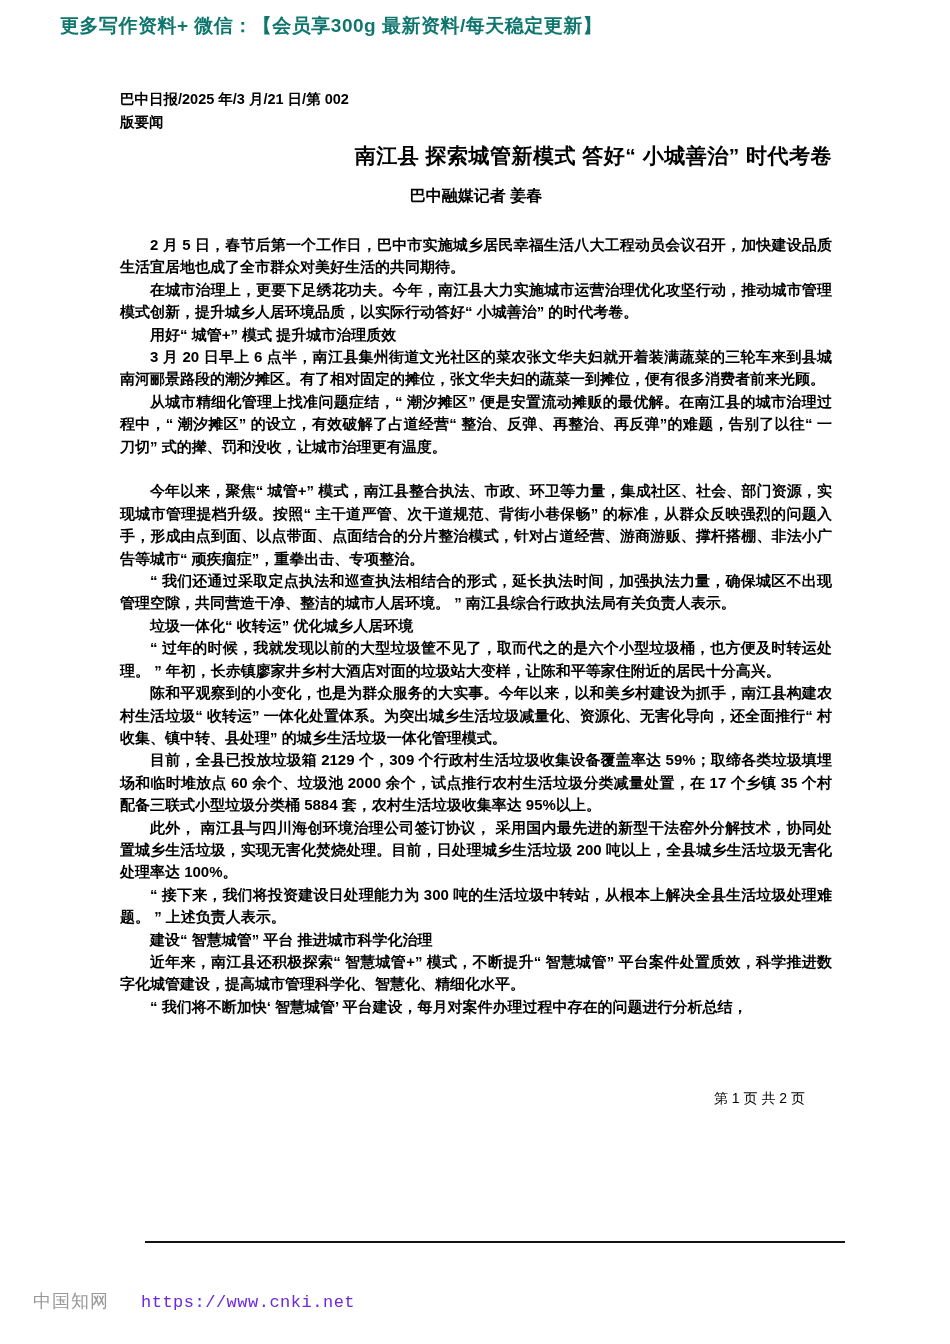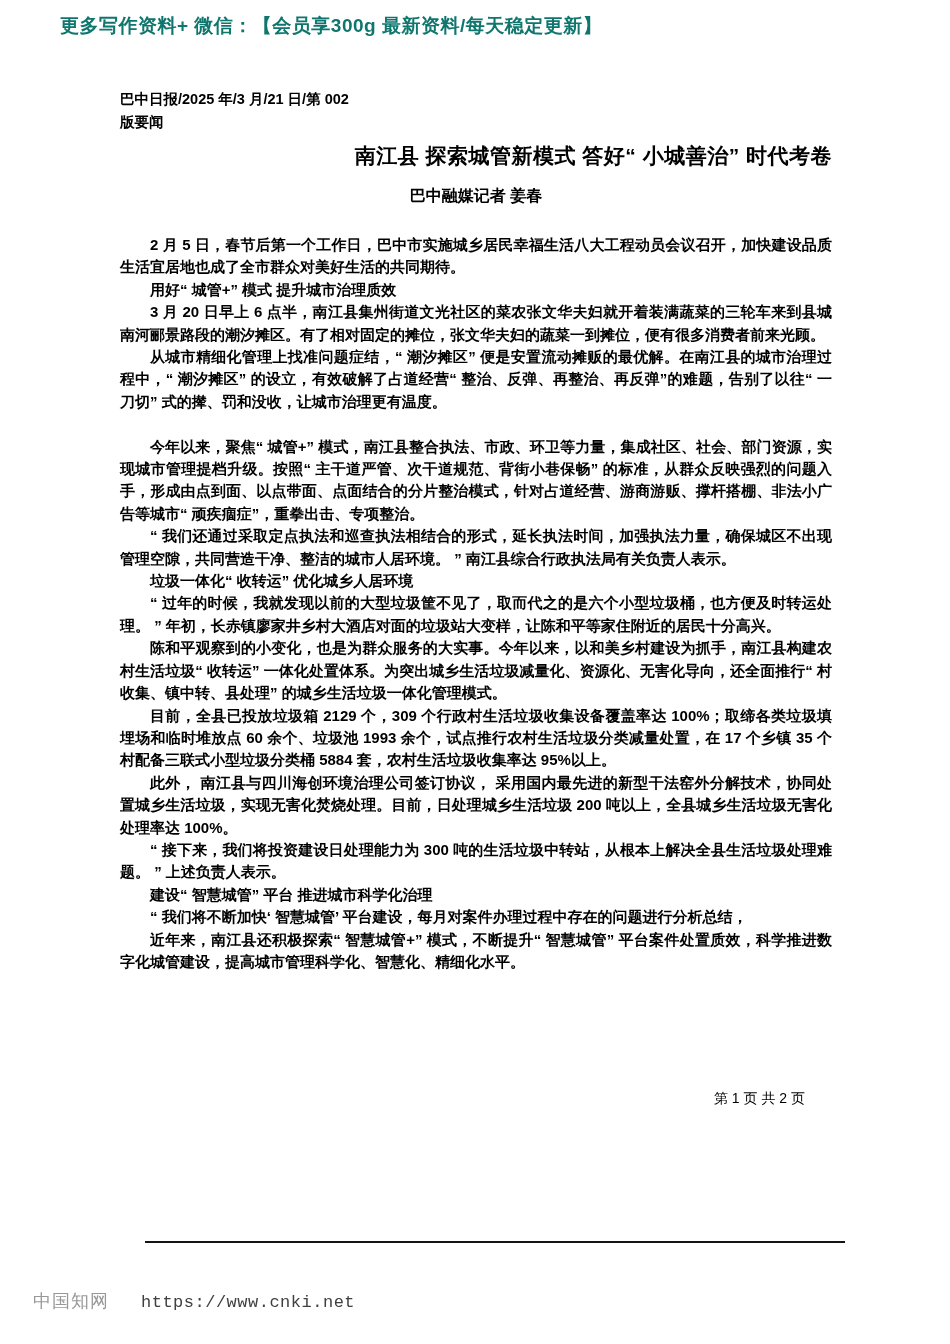--- a/index.html
+++ b/index.html
@@ -87,54 +87,55 @@
     gap: 32px;
     font-family: Liberation Mono, monospace;
   }
   .cnki-brand {
     font-size: 18px;
     color: #989898;
     letter-spacing: 1px;
   }
   .cnki-url {
     font-size: 17px;
-    color: #404040;
+    color: #6d28d9;
     letter-spacing: 0.5px;
   }
 </style>
 </head>
 <body>
 
 <div class="promo-banner">更多写作资料+ 微信：【会员享300g 最新资料/每天稳定更新】</div>
 
 <div class="article">
   <div class="meta-line">巴中日报/2025 年/3 月/21 日/第 002</div>
   <div class="meta-line">版要闻</div>
 
   <h1 class="article-title">南江县 探索城管新模式  答好“ 小城善治” 时代考卷</h1>
 
   <div class="article-byline">巴中融媒记者  姜春</div>
 
   <div class="article-body">
       <p class="para body">2 月 5 日，春节后第一个工作日，巴中市实施城乡居民幸福生活八大工程动员会议召开，加快建设品质生活宜居地也成了全市群众对美好生活的共同期待。</p>
+      <p class="para body">在城市治理上，更要下足绣花功夫。今年，南江县大力实施城市运营治理优化攻坚行动，推动城市管理模式创新，提升城乡人居环境品质，以实际行动答好“ 小城善治” 的时代考卷。</p>
       <p class="para subhead">用好“ 城管+” 模式 提升城市治理质效</p>
       <p class="para body">3 月 20 日早上 6 点半，南江县集州街道文光社区的菜农张文华夫妇就开着装满蔬菜的三轮车来到县城南河郦景路段的潮汐摊区。有了相对固定的摊位，张文华夫妇的蔬菜一到摊位，便有很多消费者前来光顾。</p>
       <p class="para body">从城市精细化管理上找准问题症结，“ 潮汐摊区” 便是安置流动摊贩的最优解。在南江县的城市治理过程中，“ 潮汐摊区” 的设立，有效破解了占道经营“ 整治、反弹、再整治、再反弹”的难题，告别了以往“ 一刀切” 式的撵、罚和没收，让城市治理更有温度。</p>
       <p class="spacer"></p>
       <p class="para body">今年以来，聚焦“ 城管+” 模式，南江县整合执法、市政、环卫等力量，集成社区、社会、部门资源，实现城市管理提档升级。按照“ 主干道严管、次干道规范、背街小巷保畅” 的标准，从群众反映强烈的问题入手，形成由点到面、以点带面、点面结合的分片整治模式，针对占道经营、游商游贩、撑杆搭棚、非法小广告等城市“ 顽疾痼症”，重拳出击、专项整治。</p>
       <p class="para body">“ 我们还通过采取定点执法和巡查执法相结合的形式，延长执法时间，加强执法力量，确保城区不出现管理空隙，共同营造干净、整洁的城市人居环境。 ” 南江县综合行政执法局有关负责人表示。</p>
       <p class="para subhead">垃圾一体化“ 收转运” 优化城乡人居环境</p>
       <p class="para body">“ 过年的时候，我就发现以前的大型垃圾筐不见了，取而代之的是六个小型垃圾桶，也方便及时转运处理。 ” 年初，长赤镇廖家井乡村大酒店对面的垃圾站大变样，让陈和平等家住附近的居民十分高兴。</p>
       <p class="para body">陈和平观察到的小变化，也是为群众服务的大实事。今年以来，以和美乡村建设为抓手，南江县构建农村生活垃圾“ 收转运” 一体化处置体系。为突出城乡生活垃圾减量化、资源化、无害化导向，还全面推行“ 村收集、镇中转、县处理” 的城乡生活垃圾一体化管理模式。</p>
-      <p class="para body">目前，全县已投放垃圾箱 2129 个，309 个行政村生活垃圾收集设备覆盖率达 100%；取缔各类垃圾填埋场和临时堆放点 60 余个、垃圾池 1993 余个，试点推行农村生活垃圾分类减量处置，在 17 个乡镇 35 个村配备三联式小型垃圾分类桶 5884 套，农村生活垃圾收集率达 95%以上。</p>
+      <p class="para body">目前，全县已投放垃圾箱 2129 个，309 个行政村生活垃圾收集设备覆盖率达 59%；取缔各类垃圾填埋场和临时堆放点 60 余个、垃圾池 2000 余个，试点推行农村生活垃圾分类减量处置，在 17 个乡镇 35 个村配备三联式小型垃圾分类桶 5884 套，农村生活垃圾收集率达 95%以上。</p>
       <p class="para body">此外， 南江县与四川海创环境治理公司签订协议， 采用国内最先进的新型干法窑外分解技术，协同处置城乡生活垃圾，实现无害化焚烧处理。目前，日处理城乡生活垃圾 200 吨以上，全县城乡生活垃圾无害化处理率达 100%。</p>
       <p class="para body">“ 接下来，我们将投资建设日处理能力为 300 吨的生活垃圾中转站，从根本上解决全县生活垃圾处理难题。 ” 上述负责人表示。</p>
       <p class="para subhead">建设“ 智慧城管” 平台 推进城市科学化治理</p>
+      <p class="para body">近年来，南江县还积极探索“ 智慧城管+” 模式，不断提升“ 智慧城管” 平台案件处置质效，科学推进数字化城管建设，提高城市管理科学化、智慧化、精细化水平。</p>
       <p class="para body">“ 我们将不断加快‘ 智慧城管’ 平台建设，每月对案件办理过程中存在的问题进行分析总结，</p>
-      <p class="para body">近年来，南江县还积极探索“ 智慧城管+” 模式，不断提升“ 智慧城管” 平台案件处置质效，科学推进数字化城管建设，提高城市管理科学化、智慧化、精细化水平。</p>
     </div>
 </div>
 
 <div class="page-indicator">第 1 页 共 2 页</div>
 
 <div class="footer-divider"></div>
 
 <div class="cnki-footer">
   <span class="cnki-brand">中国知网</span>
   <span class="cnki-url">https://www.cnki.net</span>

